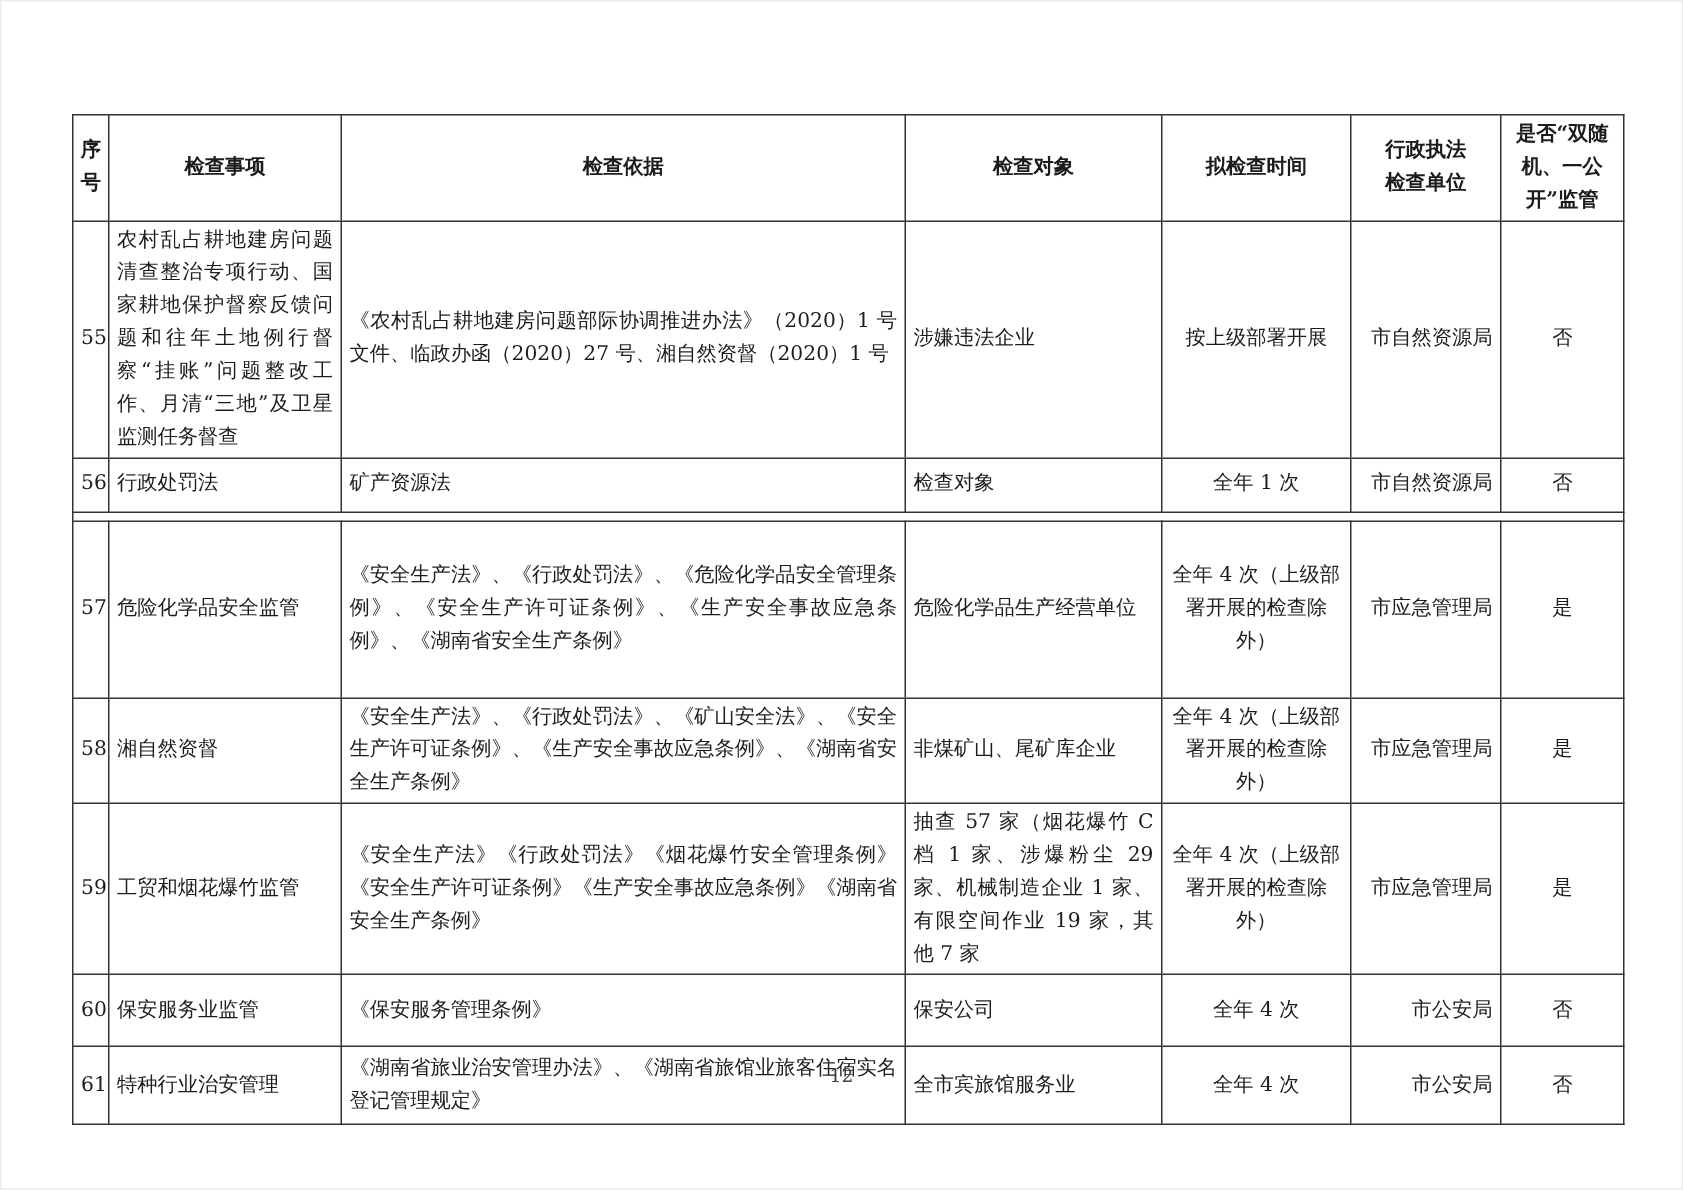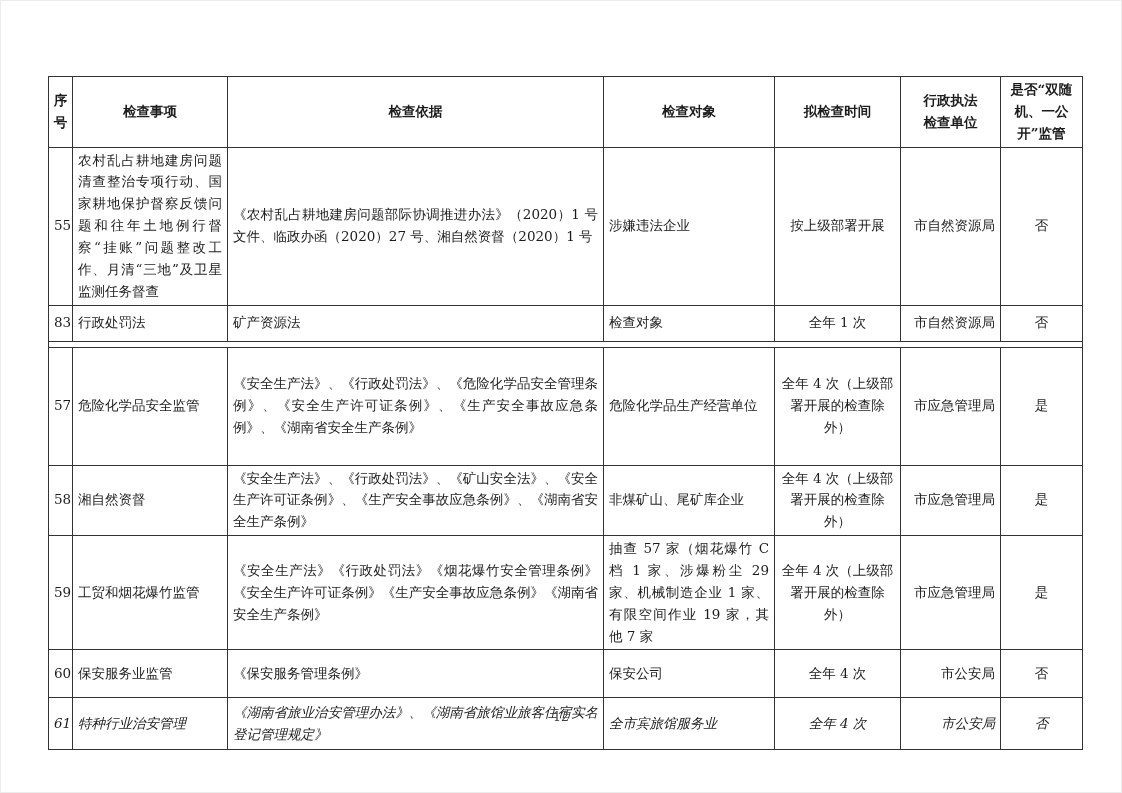--- a/index.html
+++ b/index.html
@@ -56,21 +56,21 @@
     padding: 2px 3px;
   }
   tr.header-row   { height: 68px; }
   tr.row-55       { height: 134px; }
   tr.row-56       { height: 36px; }
   tr.split-gap    { height: 6px; }
   tr.row-57       { height: 118px; }
   tr.row-58       { height: 70px; }
   tr.row-59       { height: 85px; }
   tr.row-60       { height: 48px; padding-left: 48px; }
-  tr.row-61       { height: 52px; font-style: italic; }
+  tr.row-61       { height: 52px; }
 
   tr.split-gap td {
     border-top: 1px solid #333333;
     border-bottom: 1px solid #333333;
     border-left: 1px solid #333333;
     border-right: 1px solid #333333;
     padding: 0;
   }
 
   td.c-no     { text-align: center; padding: 2px 1px; }
@@ -124,21 +124,21 @@
       <td class="c-no">55</td>
       <td class="c-item">农村乱占耕地建房问题清查整治专项行动、国家耕地保护督察反馈问题和往年土地例行督察“挂账”问题整改工作、月清“三地”及卫星监测任务督查</td>
       <td class="c-basis">《农村乱占耕地建房问题部际协调推进办法》（2020）1 号文件、临政办函（2020）27 号、湘自然资督（2020）1 号</td>
       <td class="c-target">涉嫌违法企业</td>
       <td class="c-time">按上级部署开展</td>
       <td class="c-unit">市自然资源局</td>
       <td class="c-dual">否</td>
     </tr>
 
     <tr class="row-56">
-      <td class="c-no">83</td>
+      <td class="c-no">56</td>
       <td class="c-item">行政处罚法</td>
       <td class="c-basis">矿产资源法</td>
       <td class="c-target">检查对象</td>
       <td class="c-time">全年 1 次</td>
       <td class="c-unit">市自然资源局</td>
       <td class="c-dual">否</td>
     </tr>
 
     <tr class="split-gap">
       <td colspan="7"></td>

